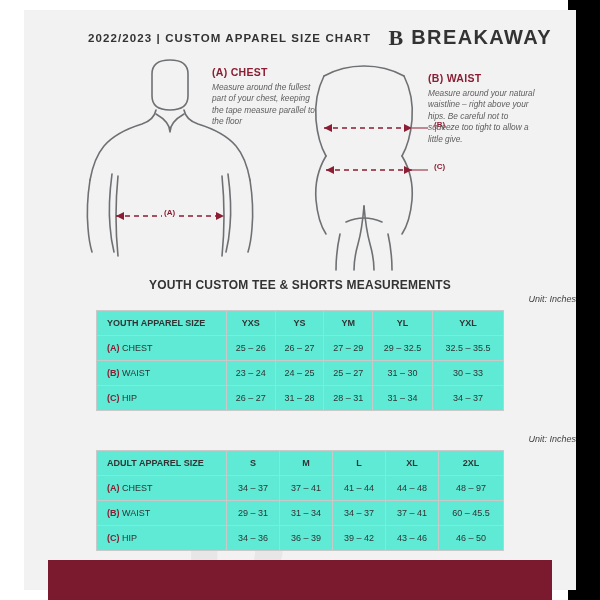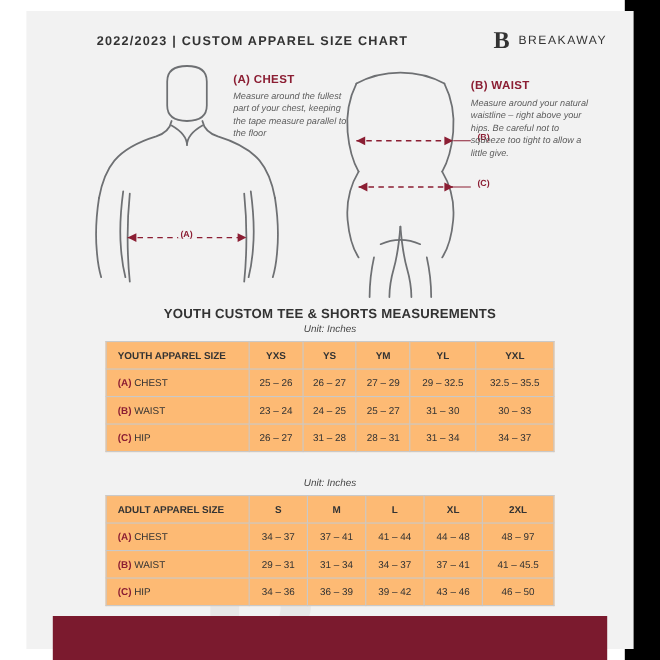--- a/index.html
+++ b/index.html
@@ -5,35 +5,35 @@
   html,body{margin:0;padding:0;background:#000;}
   body{width:600px;height:600px;overflow:hidden;font-family:"Liberation Sans",sans-serif;}
   .page{position:relative;width:568px;height:600px;background:#ffffff;}
   .sheet{position:absolute;left:24px;top:10px;width:552px;height:580px;background:#f2f2f2;overflow:hidden;}
   .watermark{position:absolute;left:150px;top:430px;font-size:170px;font-weight:bold;color:#e7e7e7;font-family:"Liberation Serif",serif;line-height:1;user-select:none;}
   
   .hdr{position:absolute;left:0;top:0;width:552px;height:46px;}
   .hdr-title{position:absolute;left:64px;top:22px;font-size:11.5px;font-weight:bold;letter-spacing:1.1px;color:#333;}
   .brand{position:absolute;right:24px;top:16px;display:flex;align-items:center;gap:8px;}
   .brand-logo{font-family:"Liberation Serif",serif;font-weight:bold;font-size:22px;color:#333;line-height:1;}
-  .brand-name{font-size:11px;font-weight:normal;letter-spacing:1.4px;color:#333;}
+  .brand-name{font-size:20px;font-weight:bold;letter-spacing:1.4px;color:#333;}
   
   .illus{position:absolute;left:0;top:46px;width:552px;height:218px;}
   .note{position:absolute;width:100px;}
   .note h4{margin:0 0 4px 0;font-size:10.5px;font-weight:bold;color:#8b1e33;letter-spacing:.3px;}
   .note p{margin:0;font-size:8.3px;line-height:1.38;color:#5d5d5d;font-style:italic;}
   #note-chest{left:188px;top:10px;width:108px;}
   #note-waist{left:404px;top:16px;width:110px;}
   #note-hips{left:404px;top:118px;width:110px;}
   .dimlabel{position:absolute;font-size:8px;font-weight:bold;color:#8b1e33;background:#f2f2f2;padding:0 2px;}
   
   .sec-title{position:absolute;width:552px;text-align:center;font-size:12px;font-weight:bold;color:#333;letter-spacing:.2px;}
-  .sec-sub{position:absolute;width:552px;text-align:center;font-size:9px;font-style:italic;color:#444;}
-  
-  table{position:absolute;border-collapse:collapse;background:#fdba74;}
+  .sec-sub{position:absolute;width:552px;text-align:right;font-size:9px;font-style:italic;color:#444;}
+  
+  table{position:absolute;border-collapse:collapse;background:#5eead4;}
   table.tbl{left:72px;width:408px;}
   .tbl th,.tbl td{border:1px solid #c9c9c9;height:22px;font-size:9px;color:#333;text-align:center;font-weight:normal;}
   .tbl th.rowhdr,.tbl td.rowhdr{text-align:left;padding-left:10px;width:118px;}
   .tbl thead th{font-weight:bold;}
   .tbl td.rowhdr .code{color:#8b1e33;font-weight:bold;}
   .footer-band{position:absolute;left:48px;bottom:0;width:504px;height:40px;background:#7b1a2e;}
 </style>
 </head>
 <body>
 
@@ -179,21 +179,21 @@
           <td>41 – 44</td>
           <td>44 – 48</td>
           <td>48 – 97</td>
         </tr>
         <tr>
           <td class="rowhdr"><span class="code">(B)</span> <span>WAIST</span></td>
           <td>29 – 31</td>
           <td>31 – 34</td>
           <td>34 – 37</td>
           <td>37 – 41</td>
-          <td>41 – 45.5</td>
+          <td>60 – 45.5</td>
         </tr>
         <tr>
           <td class="rowhdr"><span class="code">(C)</span> <span>HIP</span></td>
           <td>34 – 36</td>
           <td>36 – 39</td>
           <td>39 – 42</td>
           <td>43 – 46</td>
           <td>46 – 50</td>
         </tr>
       </tbody>

